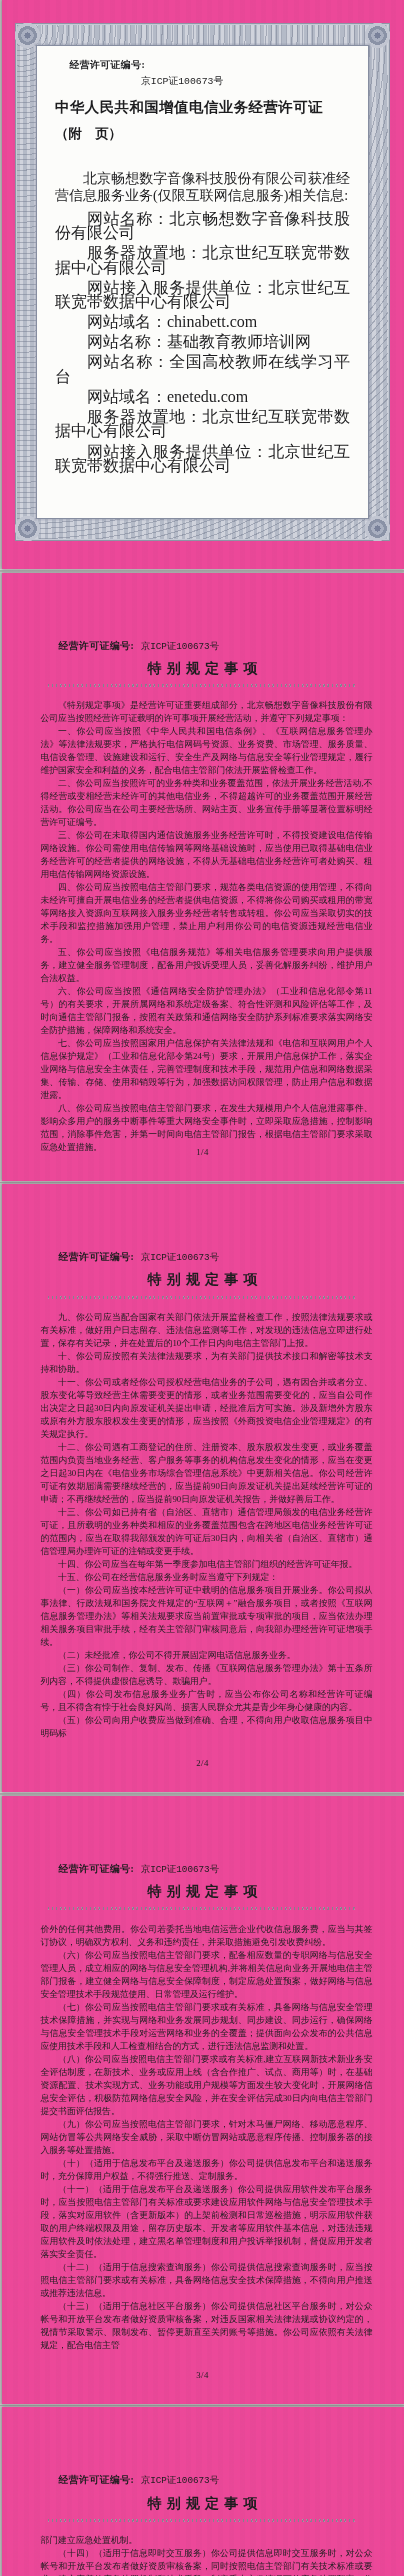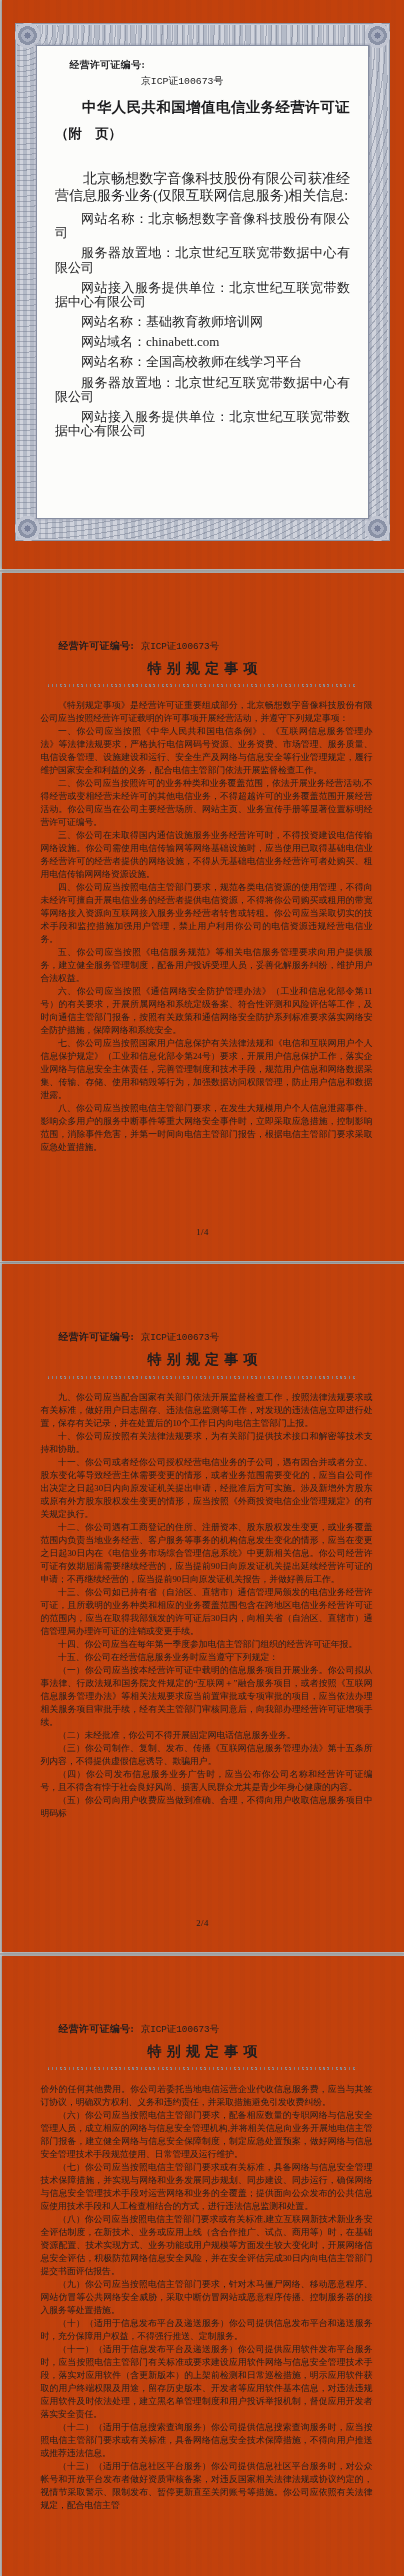--- a/index.html
+++ b/index.html
@@ -7,32 +7,32 @@
     width:405px;
     background:#bdbdbd;
     font-family:"Liberation Serif","DejaVu Serif",serif;
     color:#1d1d1f;
   }
   .doc{width:405px;}
   .page{
     position:relative;
     width:402px;
     margin:0 auto;
-    background:#c2410c;
+    background:#ec4899;
     overflow:hidden;
     box-shadow:0 0 2.6px rgba(60,60,60,.55);
   }
   .page::before{
     content:"";
     position:absolute;inset:0;
     background:repeating-linear-gradient(90deg, rgba(30,30,60,.018) 0 5.2px, rgba(0,0,0,0) 5.2px 10.8px);
     pointer-events:none;
   }
   .page-cert{height:569px;}
-  .page-sp{height:688px;}
+  .page-sp{height:608px;}
   .page-sp-last{height:571px;}
   .page-gap{
     height:3.6px;width:405px;
     background:linear-gradient(180deg,#e3e3e3 0%,#9f9f9f 45%,#cfcfcf 100%);
   }
 
   
   .cert-frame{
     position:absolute;left:13.4px;right:13.4px;top:23px;bottom:28px;
     border:0.5px solid #8d94a4;
@@ -52,31 +52,31 @@
     position:absolute;inset:20.6px;
     background:#fcfcfa;
     border:0.5px solid #868da0;
     box-shadow:0 0 0 1.5px rgba(140,147,165,.35);
     padding:8.2px 17.5px 5.2px 17.5px;
     box-sizing:border-box;
   }
   .lic-row{margin:5.2px 0 0 14.4px;font-size:9.8px;font-weight:bold;letter-spacing:0.5px;}
   .lic-num{margin:3.1px 0 0 86px;font-size:9.8px;font-family:"Liberation Mono","DejaVu Sans Mono",monospace;}
   .cert-title{
-    margin:10.3px 0 0 0;text-align:right;
+    margin:10.3px 0 0 0;text-align:left;
     font-size:14.4px;font-weight:bold;letter-spacing:0.5px;
   }
   .cert-sub{margin:7.2px 0 0 0;font-size:13.4px;font-weight:bold;}
   .cert-intro{
     margin:27px 0 8.2px 0;
     font-size:14px;line-height:17px;text-indent:2em;text-align:justify;
   }
   .cert-entry{
     margin:0 0 5.7px 0;
-    font-size:13px;line-height:14.4px;text-indent:2em;text-align:justify;
+    font-size:16px;line-height:14.4px;text-indent:2em;text-align:justify;
   }
 
   
   .sp-head{padding:67px 0 0 57px;font-size:9.8px;}
   .sp-head .lbl{font-weight:bold;letter-spacing:0.5px;}
   .sp-head .num{margin-left:4.1px;font-family:"Liberation Mono","DejaVu Sans Mono",monospace;font-size:9.3px;}
   .sp-title{
     margin:7.2px 0 0 0;text-align:center;
     font-size:14px;font-weight:bold;letter-spacing:5.2px;text-indent:5.2px;
   }
@@ -110,23 +110,24 @@
       <div class="corner br"></div>
       <div class="cert-inner">
         <div class="lic-row">经营许可证编号:</div>
         <div class="lic-num">京ICP证100673号</div>
         <div class="cert-title">中华人民共和国增值电信业务经营许可证</div>
         <div class="cert-sub">（附　页）</div>
         <p class="cert-intro">北京畅想数字音像科技股份有限公司获准经营信息服务业务(仅限互联网信息服务)相关信息:</p>
         <p class="cert-entry">网站名称：北京畅想数字音像科技股份有限公司</p>
         <p class="cert-entry">服务器放置地：北京世纪互联宽带数据中心有限公司</p>
         <p class="cert-entry">网站接入服务提供单位：北京世纪互联宽带数据中心有限公司</p>
+        <p class="cert-entry">网站域名：chinabett.com</p>
         <p class="cert-entry">网站名称：基础教育教师培训网</p>
-        <p class="cert-entry">网站域名：chinabett.com</p>
         <p class="cert-entry">网站名称：全国高校教师在线学习平台</p>
+        <p class="cert-entry">网站域名：enetedu.com</p>
         <p class="cert-entry">服务器放置地：北京世纪互联宽带数据中心有限公司</p>
         <p class="cert-entry">网站接入服务提供单位：北京世纪互联宽带数据中心有限公司</p>
       </div>
     </div>
   </section>
 
   <div class="page-gap"></div>
 
   <section class="page page-sp">
     <div class="sp-head">

